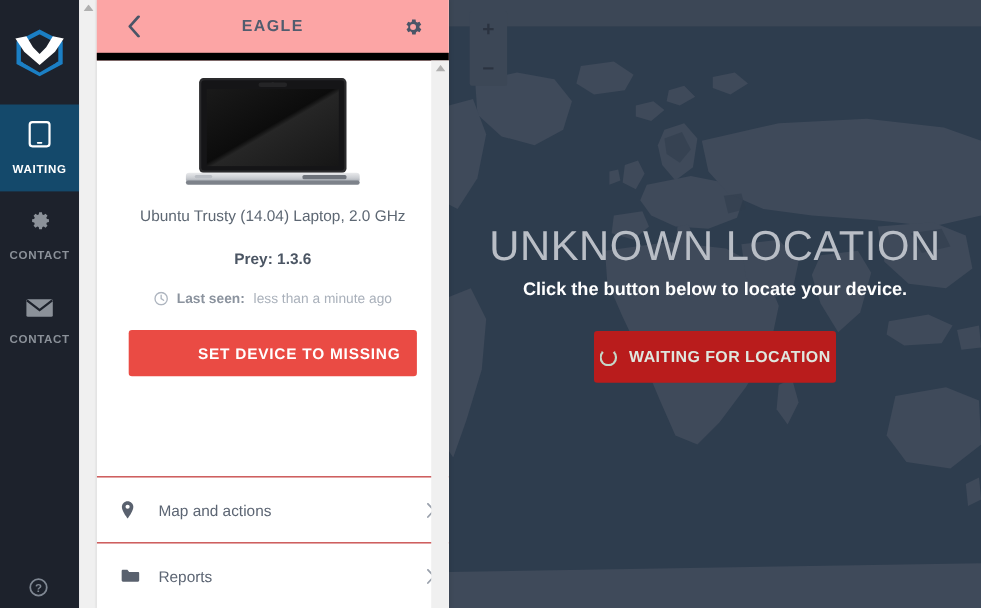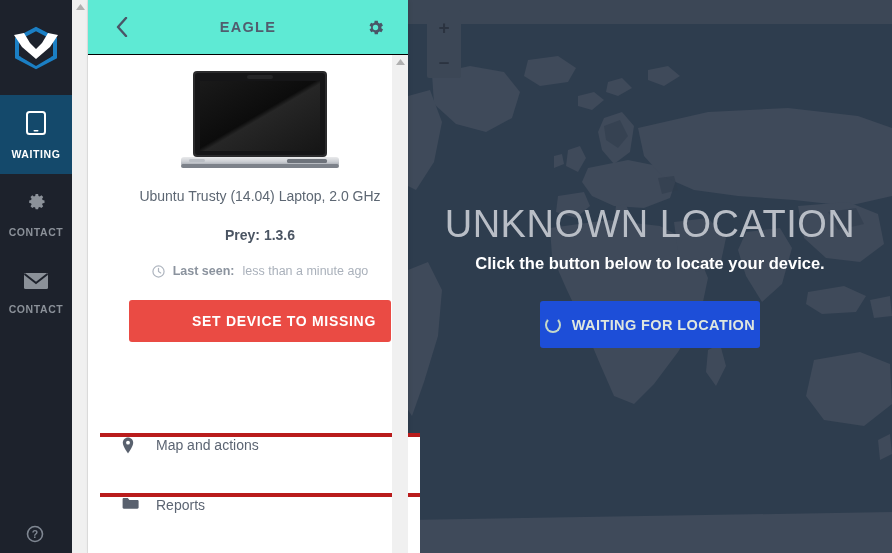--- a/index.html
+++ b/index.html
@@ -87,21 +87,21 @@
   #unknown-sub {
     margin-top: 10px;
     font-size: 16.5px;
     font-weight: 700;
     color: #ffffff;
     white-space: nowrap;
   }
   #waiting-btn {
     margin: 28px auto 0 auto;
     width: 220px; height: 47px;
-    background: #1d4ed8;
+    background: #b91c1c;
     border: none;
     border-radius: 3px;
     display: flex;
     align-items: center;
     justify-content: center;
     gap: 11px;
     cursor: pointer;
   }
   #waiting-btn .spinner {
     width: 16px; height: 16px;
@@ -177,25 +177,25 @@
   #panel {
     position: absolute;
     left: 88px; top: 0;
     width: 320px; height: 553px;
     background: #ffffff;
     z-index: 22;
     box-shadow: 1px 0 4px rgba(0,0,0,0.10);
   }
   #panel-header {
     height: 55px;
-    border-bottom: 1px solid #000000;
+    border-bottom: 7px solid #000000;
     display: flex;
     align-items: center;
     padding: 16px 18px;
-    background: #5eead4;
+    background: #fca5a5;
   }
   #back-btn {
     width: 30px; height: 30px;
     display: flex; align-items: center; justify-content: center;
     cursor: pointer;
     color: #4a5567;
   }
   #panel-title {
     flex: 1;
     text-align: center;
@@ -206,21 +206,21 @@
   }
   #settings-btn {
     width: 30px; height: 30px;
     display: flex; align-items: center; justify-content: center;
     cursor: pointer;
     color: #4a5567;
   }
 
   #panel-body {
     position: absolute;
-    left: 12px; top: 55px;
+    left: 0; top: 55px;
     width: 320px; height: 498px;
     overflow: hidden;
   }
 
   #device-summary {
     padding: 12px 16px 0 16px;
     text-align: center;
   }
   #device-image {
     margin: 0 auto;
@@ -268,23 +268,23 @@
   }
 
   #panel-menu {
     position: absolute;
     left: 0; bottom: 0;
     width: 320px;
   }
   .menu-item {
     height: 60px;
     display: flex;
-    align-items: flex-start;
+    align-items: center;
     padding: 0 12px 0 22px;
-    border-top: 4px solid #b91c1c;
+    border-top: 1px solid #b91c1c;
     cursor: pointer;
     background: #ffffff;
   }
   .menu-icon {
     width: 26px;
     display: flex;
     align-items: center;
     color: #59616e;
     flex: 0 0 26px;
   }

